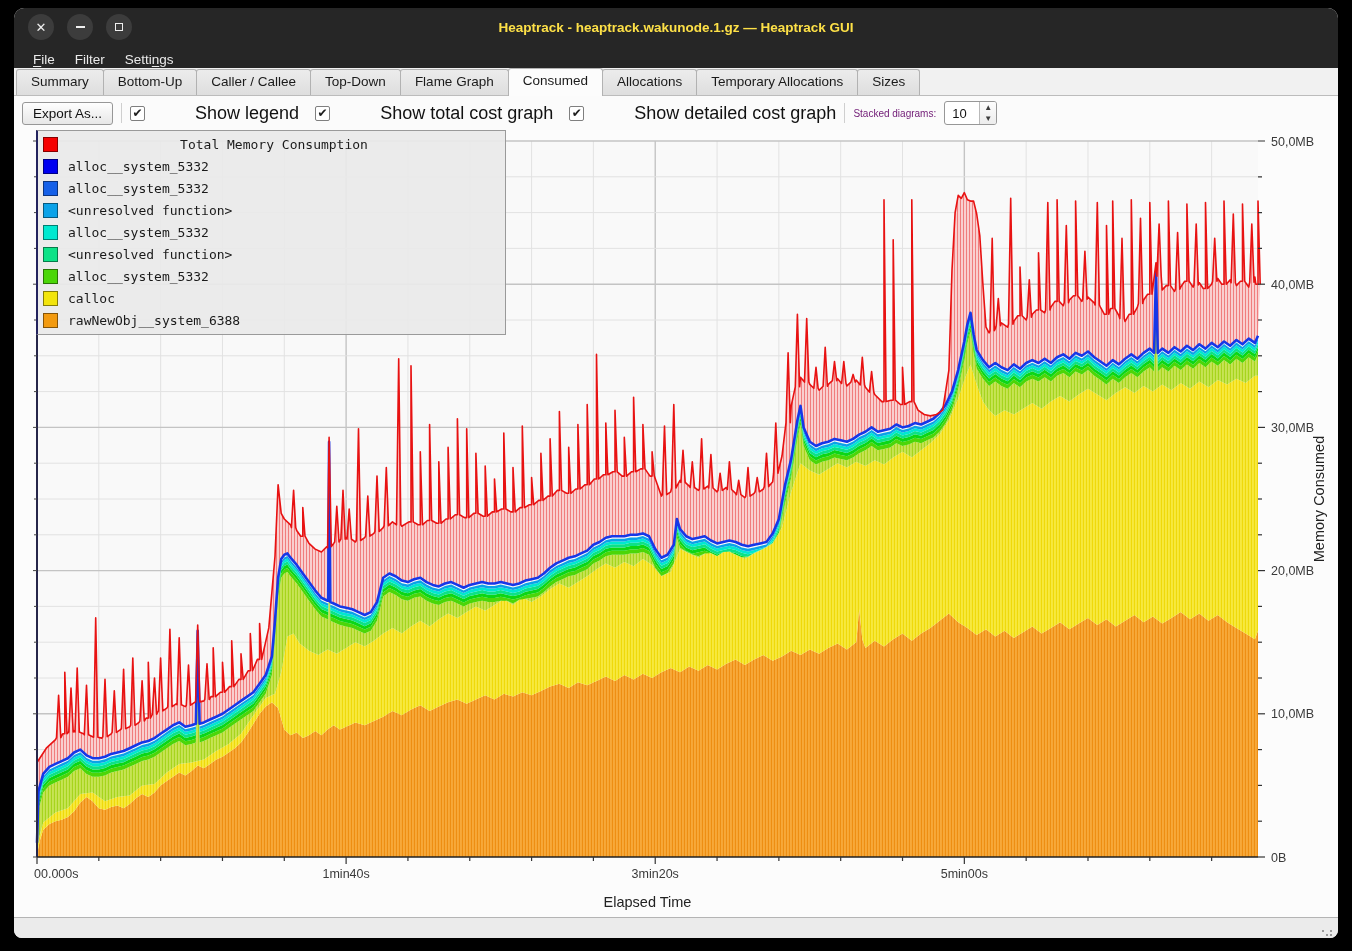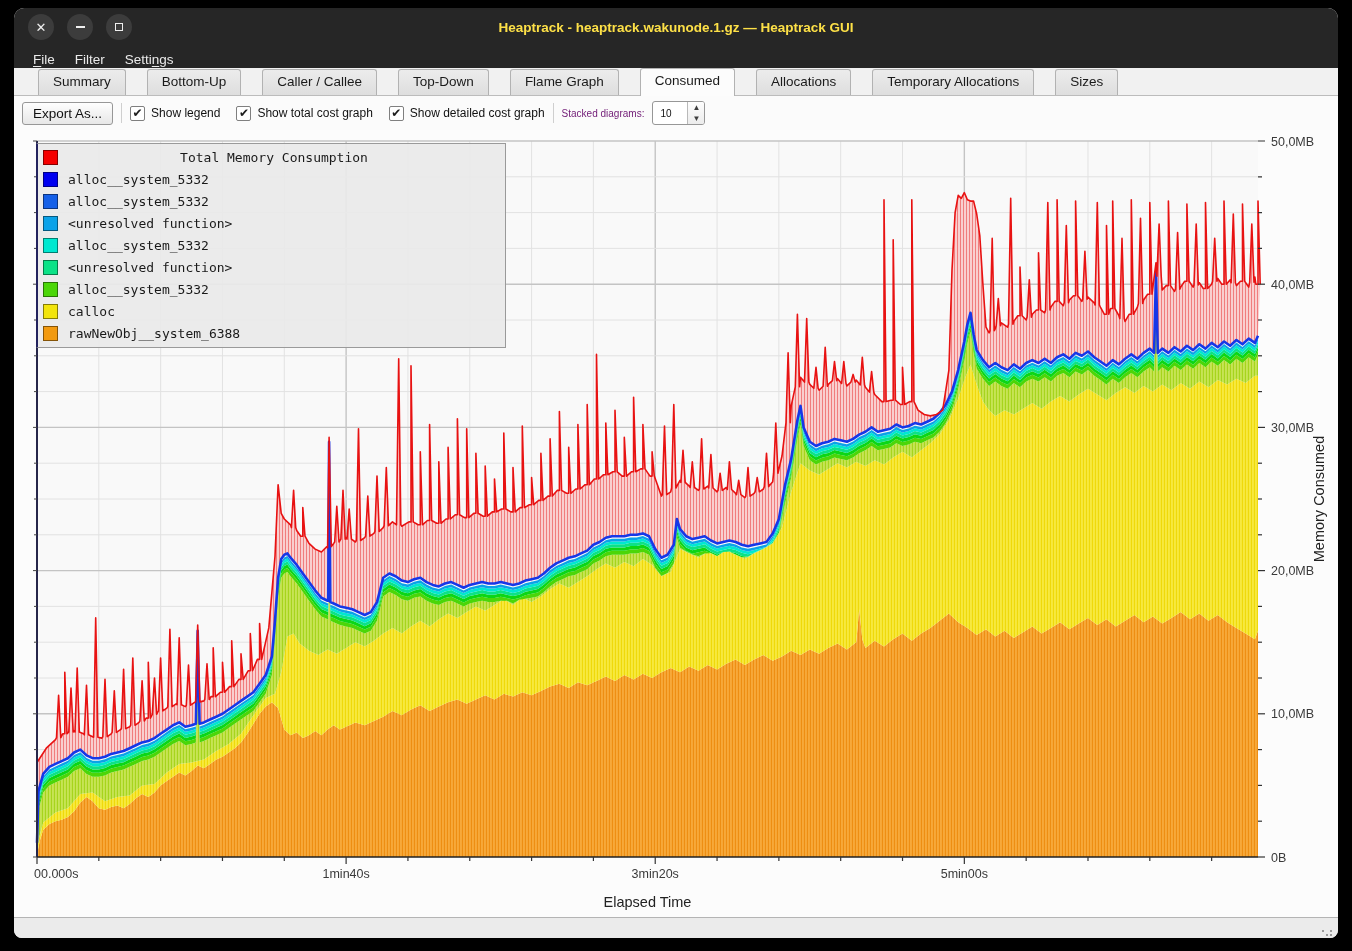--- a/index.html
+++ b/index.html
@@ -21,49 +21,49 @@
   #menubar { height:22px; background:#262626; display:flex; align-items:flex-end;
              padding-left:10px; gap:2px; }
   .menu-item { color:#eaeaea; font-size:13.5px; padding:1px 9px; cursor:default; }
   .menu-key { text-decoration:underline; text-underline-offset:2px; }
   
   #tabbar { height:28px; background:#f1f1f1; display:flex; align-items:flex-end;
             padding-left:2px; border-bottom:1px solid #bcbcbc; }
   .tab { font-size:13.5px; color:#1a1a1a; padding:4px 14px 5px 14px; height:26px;
          background:linear-gradient(#ececec,#dedede); border:1px solid #b2b2b2;
          border-bottom:none; border-radius:3px 3px 0 0; margin-right:-1px;
-         white-space:nowrap; cursor:default;margin-left:22px; }
+         white-space:nowrap; cursor:default; }
   .tab.active { background:#fcfcfc; height:28px; position:relative; z-index:3;
                 margin-bottom:-1px; }
   
   #toolbar { height:34px; background:#fbfbfb; display:flex; align-items:center;
              padding-left:8px; gap:8px; }
   #export-btn { font-size:13.5px; color:#111; padding:3px 10px;
                 background:linear-gradient(#fefefe,#e7e7e7); border:1px solid #979797;
                 border-radius:3px; cursor:default; }
   .tb-sep { width:1px; height:20px; background:#cfcfcf; }
   .chk-group { display:flex; align-items:center; gap:6px; }
   .chk-box { width:15px; height:15px; background:#fff; border:1px solid #7f7f7f;
              border-radius:2px; display:flex; align-items:center; justify-content:center;
              font-size:12px; color:#1c1c1c; line-height:1; }
-  .chk-label { font-size:12px; color:#111; }
+  .chk-label { font-size:18px; color:#111;margin-left:44px; }
   #stacked-label { font-size:10px; color:#701a75; }
   #spinbox { display:flex; border:1px solid #979797; border-radius:3px; background:#fff;
              height:24px; overflow:hidden; }
   #spin-value { width:34px; display:flex; align-items:center; justify-content:flex-start;
-                padding-left:7px; font-size:10px; color:#111;text-align:center; }
+                padding-left:7px; font-size:13px; color:#111;text-align:center; }
   #spin-arrows { width:17px; border-left:1px solid #b9b9b9; display:flex;
                  flex-direction:column; background:linear-gradient(#fdfdfd,#ececec); }
   #spin-arrows span { flex:1; display:flex; align-items:center; justify-content:center;
                       font-size:8px; color:#3c3c3c; line-height:1; }
   
   #chart-panel { position:relative; height:787px; background:#fcfcfc; }
   #chart-svg { position:absolute; left:0; top:0; }
   
-  #legend { position:absolute; left:22px; top:13px; width:470px;
+  #legend { position:absolute; left:22px; top:0; width:470px;
             background:rgba(233,233,233,0.92); border:1px solid #9a9a9a;
             border-left:2px solid #23235e; padding:2px 0 3px 0; }
   .lg-row { display:flex; align-items:center; height:22px; }
   .lg-swatch { width:15px; height:15px; margin-left:5px; margin-right:10px;
                border:1px solid rgba(0,0,0,0.45); flex:0 0 auto; }
   .lg-label { font-family:"DejaVu Sans Mono", monospace; font-size:13px; color:#1a1a1a;
               white-space:pre; }
   .lg-title-row .lg-label { flex:1; text-align:center; margin-right:25px; }
   
   #statusbar { height:21px; background:#ebebeb; border-top:1px solid #b4b4b4;

